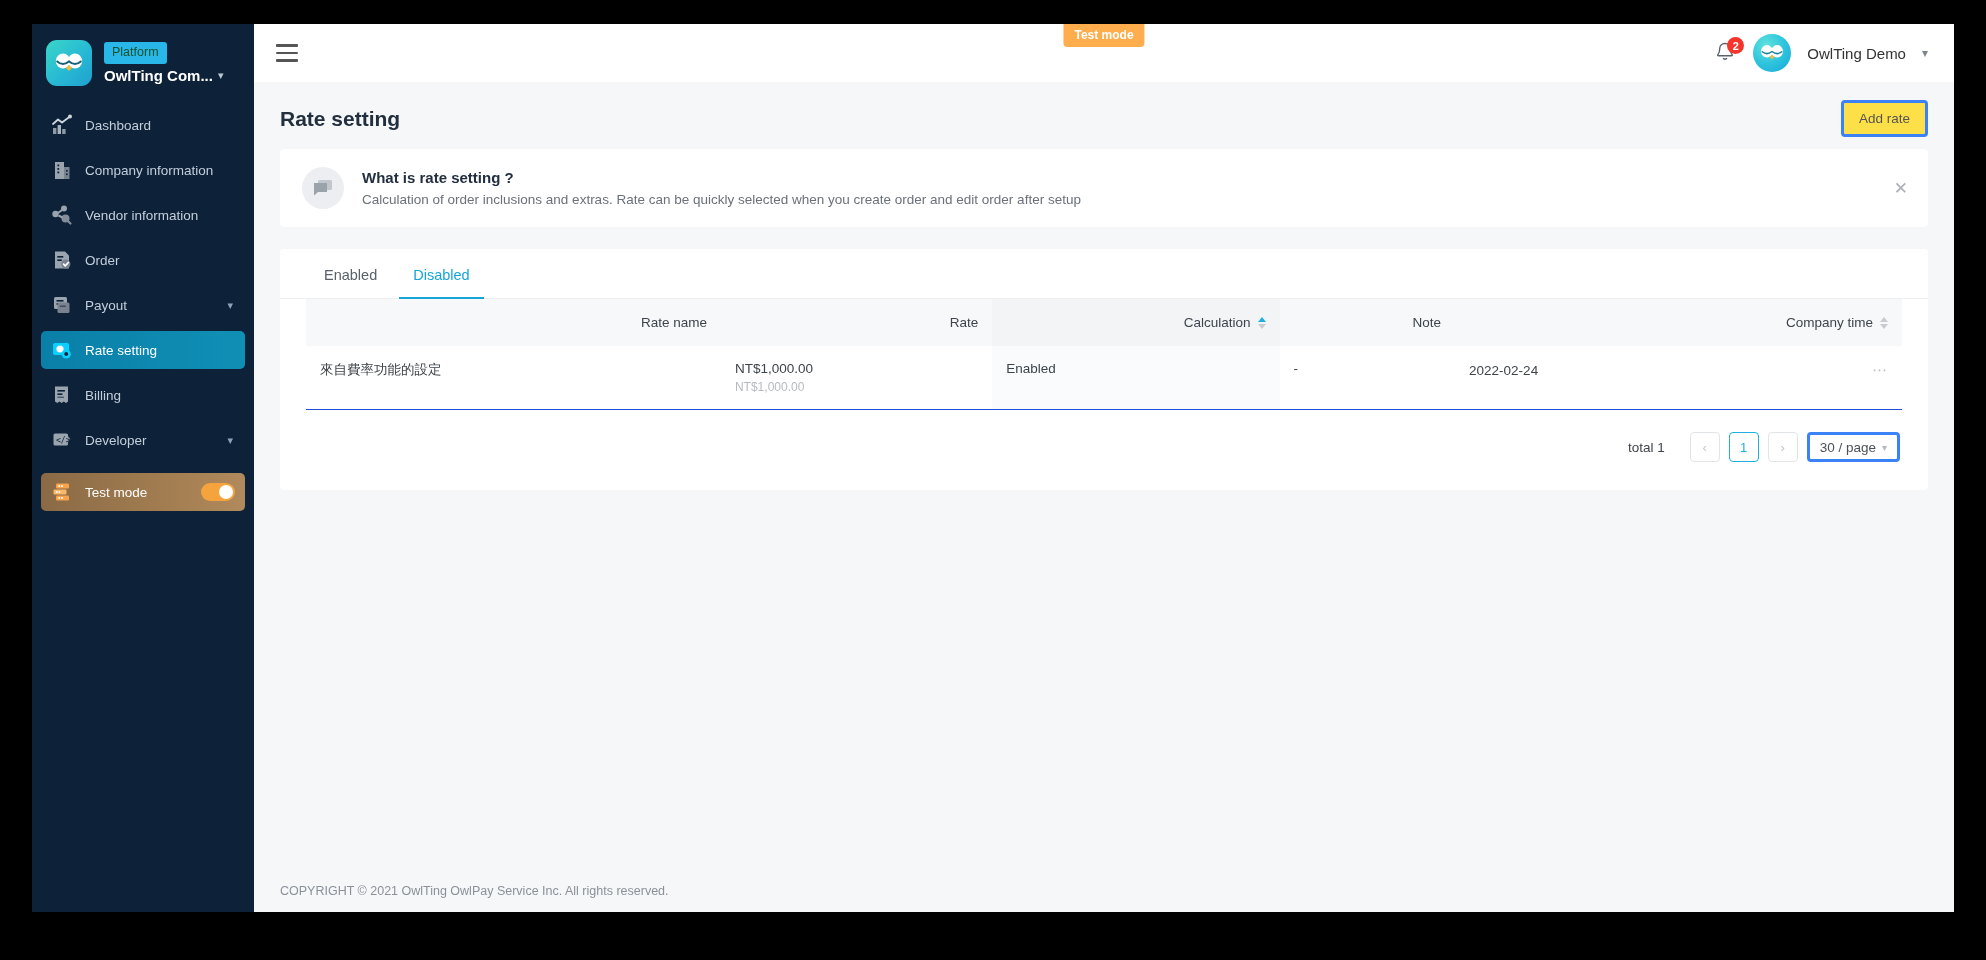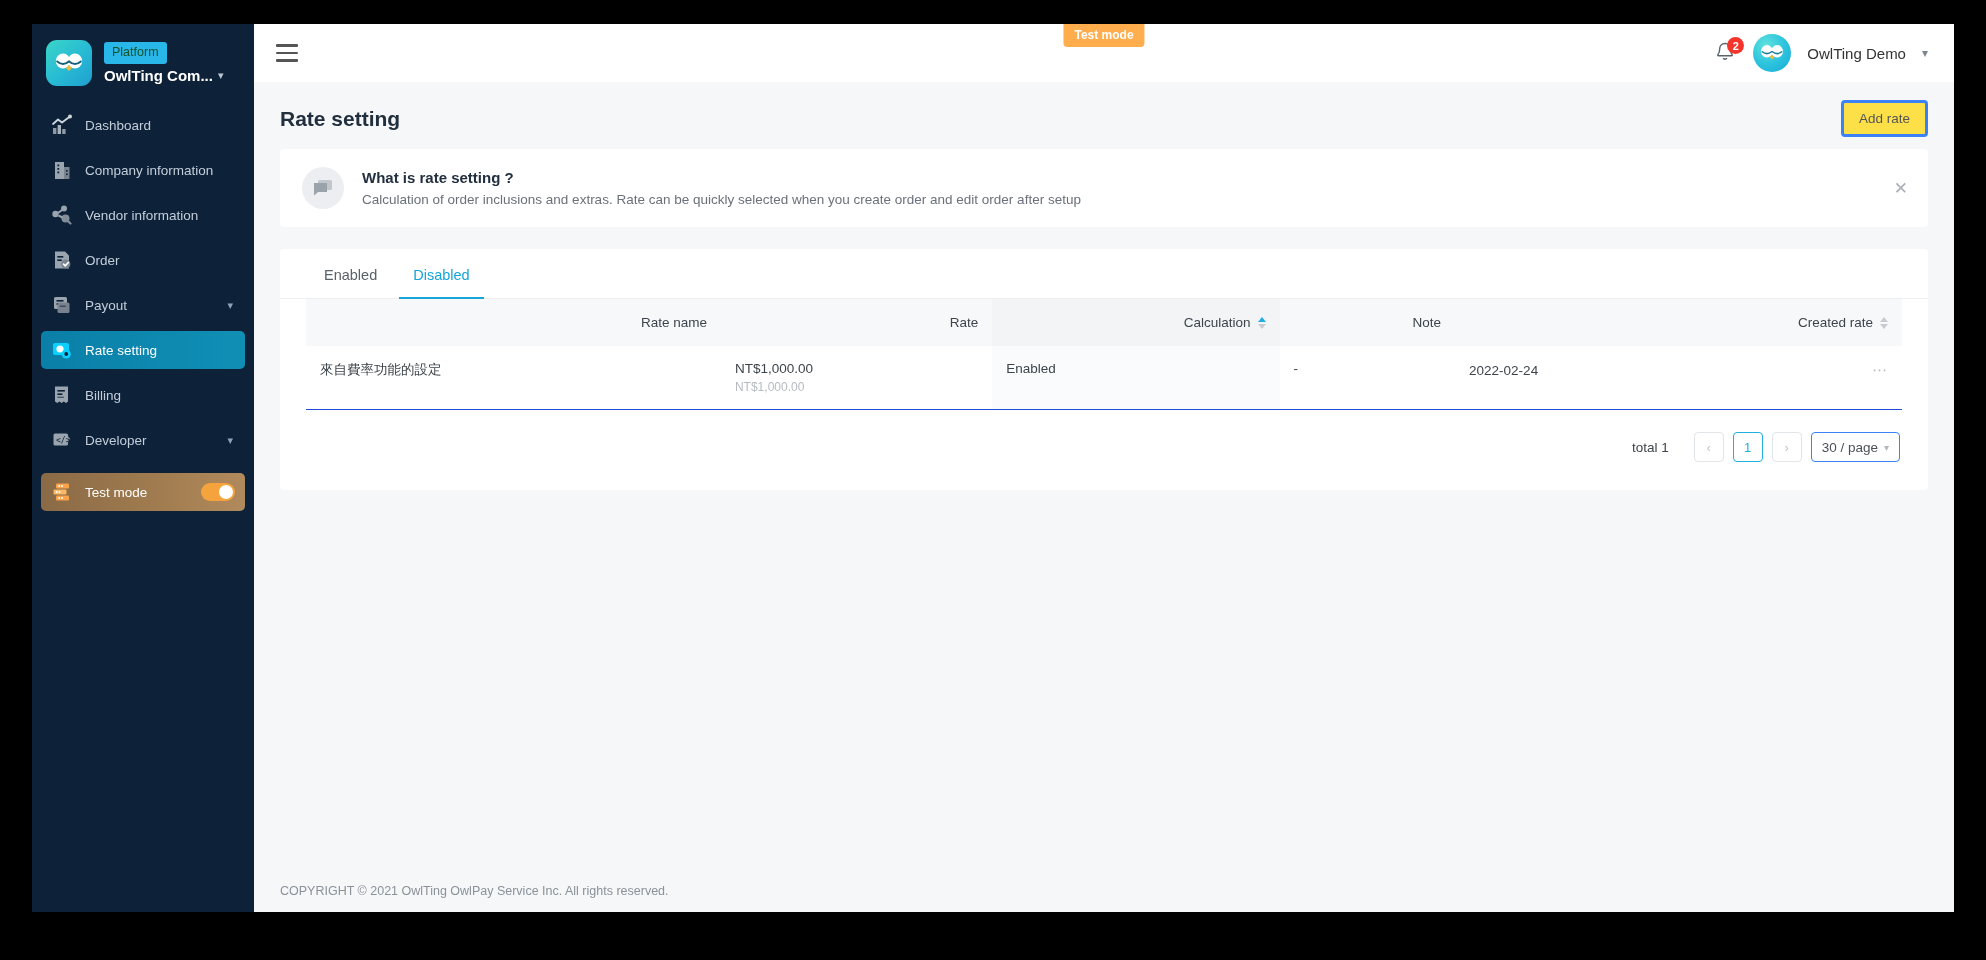--- a/index.html
+++ b/index.html
@@ -254,21 +254,21 @@
   }
   .total-text { font-size: 13.5px; color: #3d444b; margin-right: 16px; }
   .pg-btn {
     width: 30px; height: 30px; border-radius: 4px;
     border: 1px solid #e2e5e8; background: #fff;
     display: flex; align-items: center; justify-content: center;
     color: #c2c7cc; font-size: 13px; cursor: pointer; font-family: inherit;
   }
   .pg-btn.current { border-color: #1fb0e0; color: #1fb0e0; }
   .pg-size {
-    height: 30px; border-radius: 4px; border: 1px solid #3b82f6;
+    height: 30px; border-radius: 4px; border: 3px solid #3b82f6;
     background: #fff; display: flex; align-items: center; gap: 6px;
     padding: 0 10px; font-size: 13.5px; color: #4a5159; cursor: pointer;
   }
 
   
   #footer {
     margin-top: auto;
     padding: 0 26px 14px 26px;
     font-size: 12.5px;
     color: #8b9199;
@@ -508,21 +508,21 @@
                   </span>
               </span>
             </th>
             <th style="width:11%">
               <span class="th-inner">
                   <span>Note</span>
                 </span>
             </th>
             <th>
               <span class="th-inner">
-                <span>Created rate</span>
+                <span>Company time</span>
                 <span class="sorter">
                     <i class="up"></i>
                     <i class="down"></i>
                   </span>
               </span>
             </th>
           </tr>
         </thead>
         <tbody>
           <tr>

